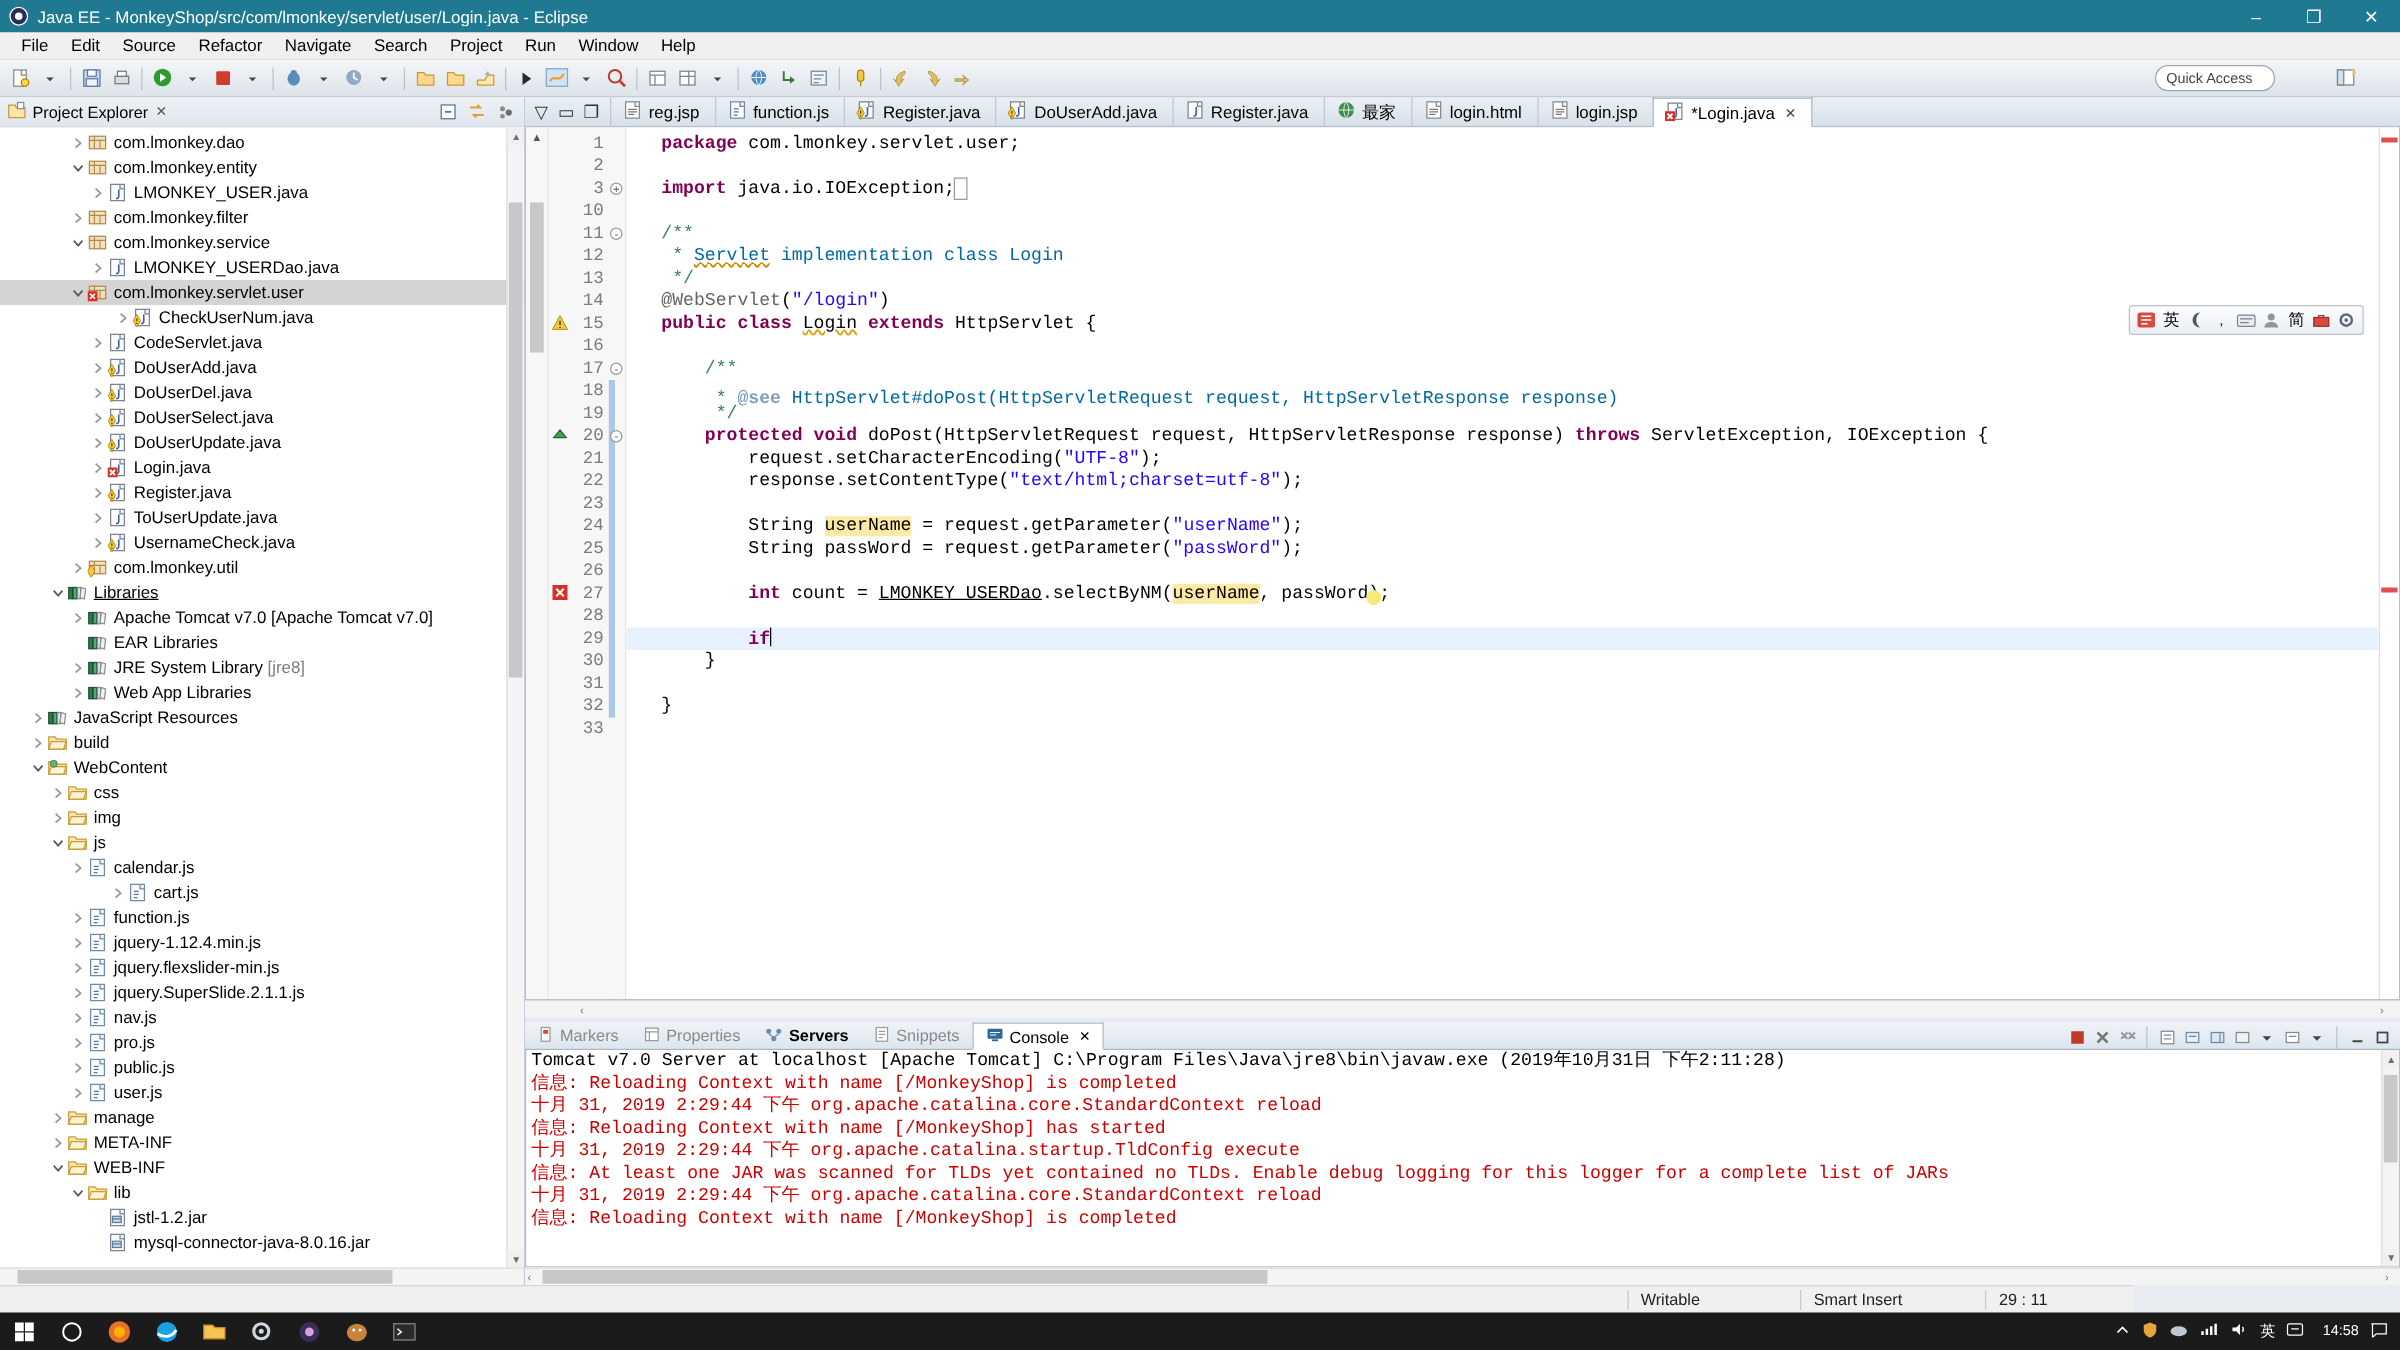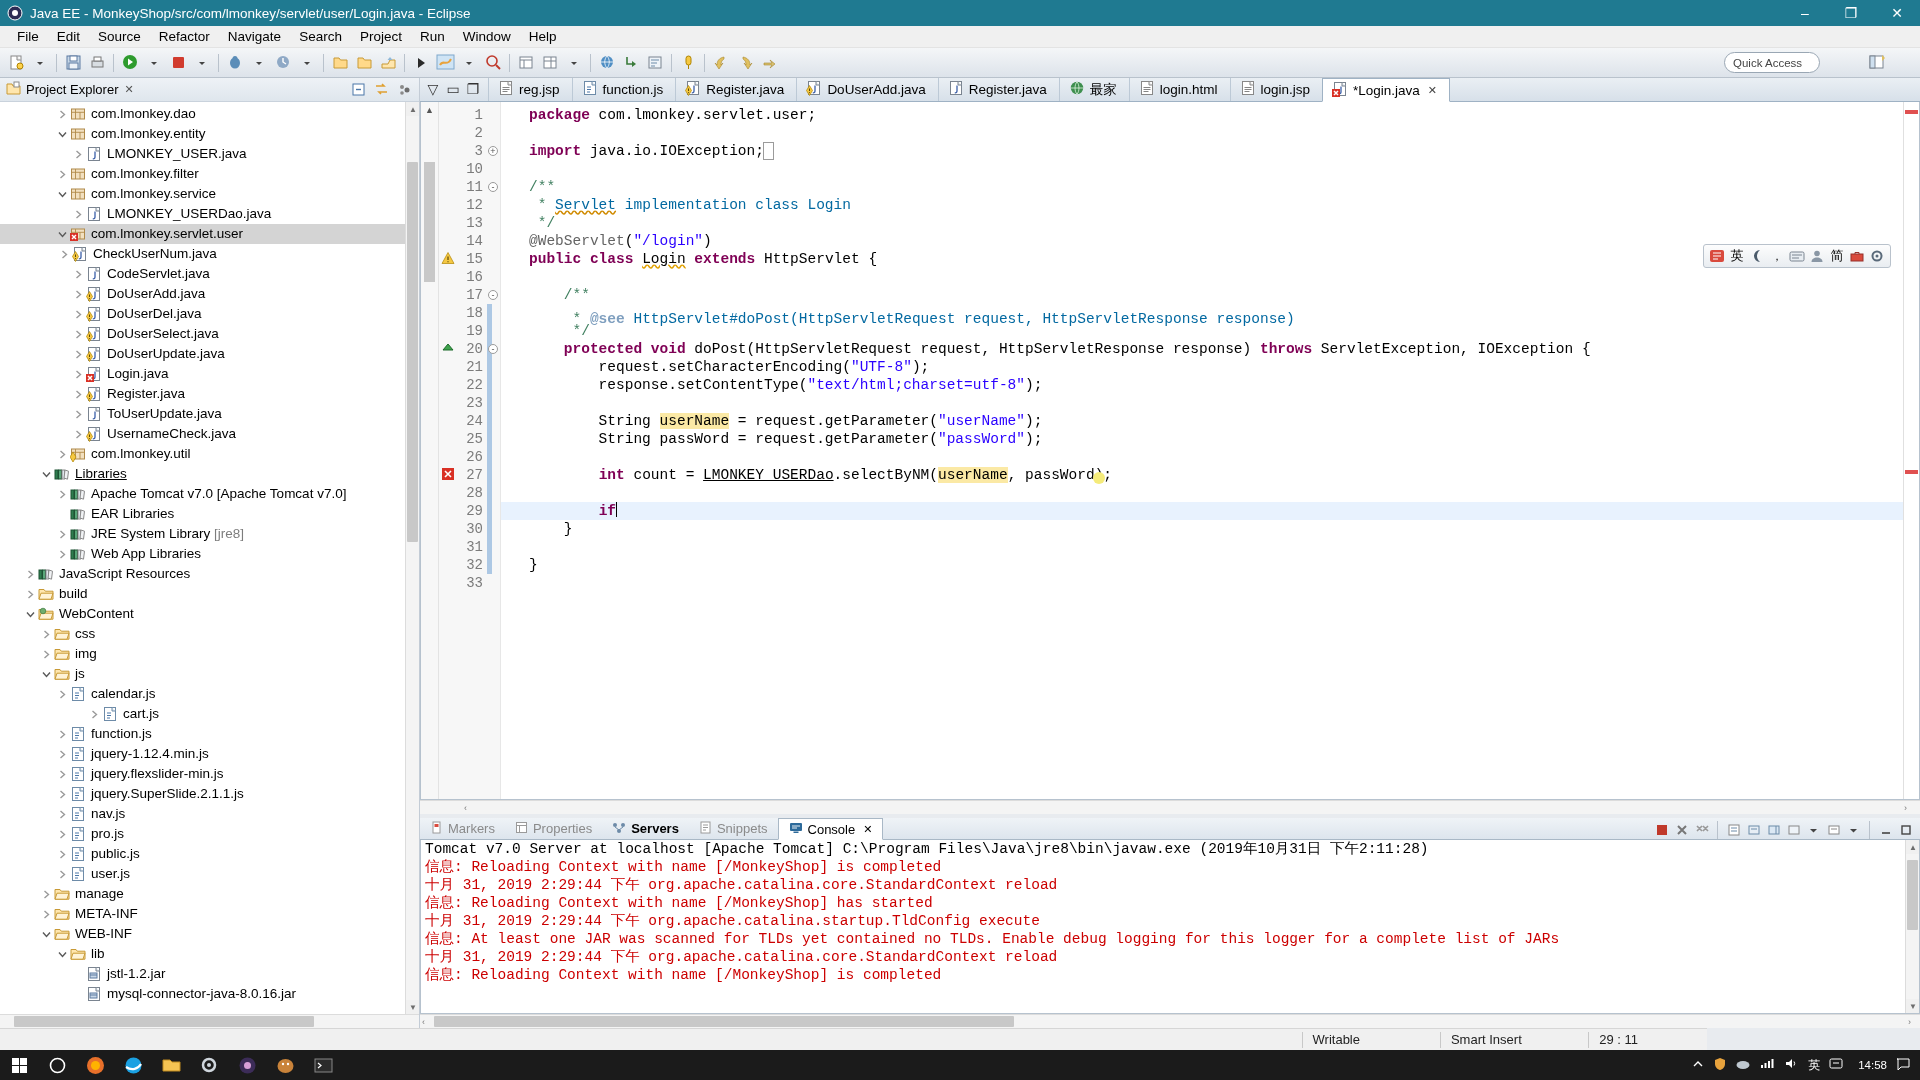--- a/index.html
+++ b/index.html
@@ -545,21 +545,21 @@
               <span class="tico">
                 <svg width="16" height="16">
                   <rect x="1.5" y="3" width="13" height="10" fill="#f2e0c0" stroke="#b08a4a"></rect>
                   <path d="M1.5 6.3h13M5.5 3v10M10 6.3v6.7" stroke="#b08a4a" stroke-width="0.9"></path>
                   <rect x="0" y="7" width="8" height="8" fill="#d93025"></rect>
                   <path d="M2 9l4 4M6 9l-4 4" stroke="#fff" stroke-width="1.4"></path>
                 </svg>
               </span>
               <span class="lbl">com.lmonkey.servlet.user</span>
             </div>
-            <div class="row" style="padding-left: 58px;">
+            <div class="row" style="padding-left: 92px;">
               <span class="arrow">
                 <svg width="9" height="9">
                   <path d="M2.5 1l4 3.5-4 3.5" stroke="#9a9a9a" stroke-width="1.4" fill="none"></path>
                 </svg>
               </span>
               <span class="tico">
                 <svg width="16" height="16">
                   <rect x="2.5" y="1.5" width="11" height="13" fill="#fff" stroke="#7a8490"></rect>
                   <path d="M10 1.5v3.5h3.5" fill="#e6ecf2" stroke="#7a8490"></path>
                   <path d="M9 5.5v5.5c0 1.4-1 2-2.2 1.7" stroke="#3b5fa8" stroke-width="1.3" fill="none"></path>

